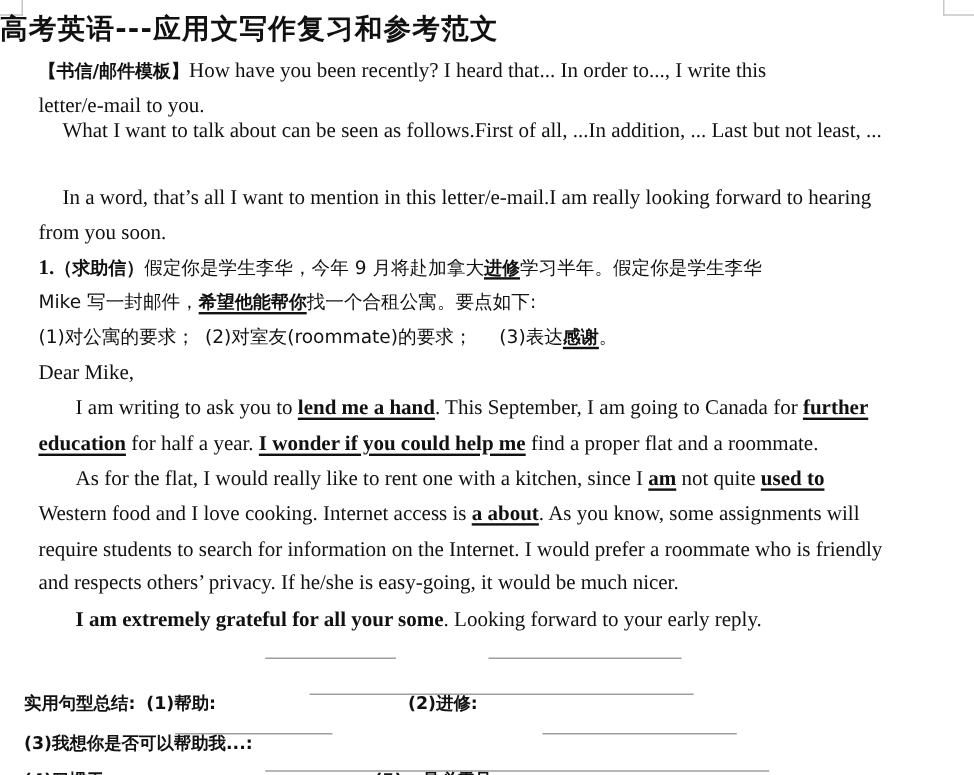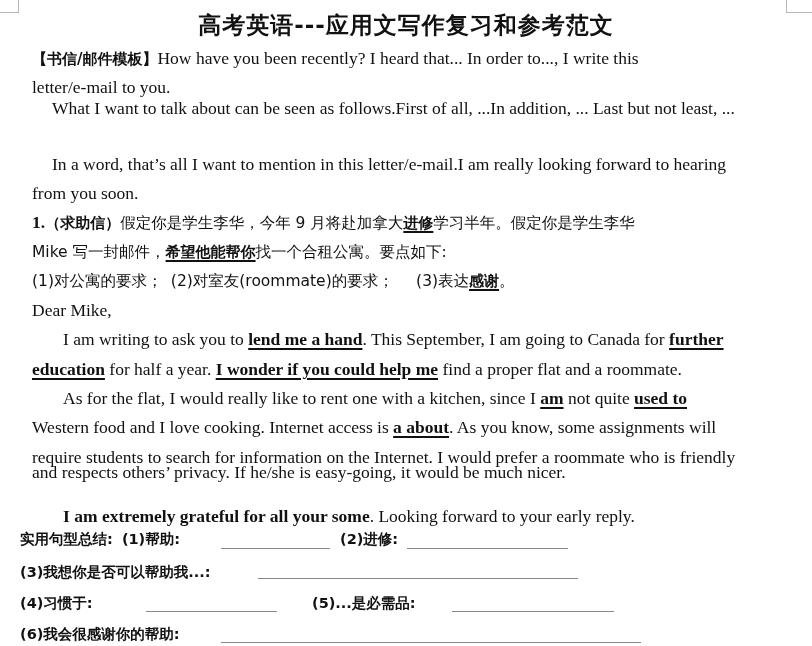--- a/index.html
+++ b/index.html
@@ -2,29 +2,29 @@
 <html><head>
 <meta charset="utf-8">
 <style>
   html, body { margin:0; padding:0; background:#ffffff; }
   body { width:812px; height:646px; position:relative; overflow:hidden;
          font-family:"Liberation Serif","DejaVu Serif",serif; color:#111; }
   .corner { position:absolute; border-color:#b8b8b8; border-style:solid; width:18px; height:12px; }
   .corner.tl { left:0; top:0; border-width:0 1px 1px 0; }
   .corner.tr { left:786px; top:0; width:26px; border-width:0 0 1px 1px; }
   .line { position:absolute; left:18px; white-space:nowrap; font-size:17.5px; line-height:22px;margin-left:14px; }
-  .title { position:absolute; top:8px; left:0; width:812px; text-align:center;
+  .title { position:absolute; top:8px; left:0; width:812px; 
            font-size:24px; font-weight:bold; letter-spacing:1px; line-height:34px; }
   .b { font-weight:bold; }
   .u { text-decoration:underline; text-decoration-thickness:2px; text-underline-offset:3px; }
   .cn { font-family:"DejaVu Sans","Liberation Sans",sans-serif; font-size:15.5px; }
   .cnb { font-family:"DejaVu Sans","Liberation Sans",sans-serif; font-weight:bold; font-size:15px; }
   .blank { display:inline-block; border-bottom:1px solid #888; height:14px; vertical-align:baseline; }
   .sum { position:absolute; left:20px; white-space:nowrap; font-family:"DejaVu Sans","Liberation Sans",sans-serif;
-         font-weight:bold; font-size:14.5px; line-height:20px; }
+         font-weight:bold; font-size:14.5px; line-height:20px;margin-top:48px; }
   .abs { position:absolute; }
 </style>
 </head>
 <body>
 
 <div class="corner tl"></div>
 <div class="corner tr"></div>
 
 <div class="title cnb" style="font-size:23px;">高考英语---应用文写作复习和参考范文</div>
 
@@ -57,21 +57,21 @@
   <span class="b u">education</span><span> for half a year. </span><span class="b u">I wonder if you could help me</span><span> find a proper flat and a roommate.</span>
 </div>
 
 <div class="line" style="top:387px; left:49px;">
   <span>As for the flat, I would really like to rent one with a kitchen, since I </span><span class="b u">am</span><span> not quite </span><span class="b u">used to</span>
 </div>
 <div class="line" style="top:416px;">
   <span>Western food and I love cooking. Internet access is </span><span class="b u">a about</span><span>. As you know, some assignments will</span>
 </div>
 <div class="line" style="top:446px;">require students to search for information on the Internet. I would prefer a roommate who is friendly</div>
-<div class="line" style="top:461px;">and respects others’ privacy. If he/she is easy-going, it would be much nicer.</div>
+<div class="line" style="top:474px;">and respects others’ privacy. If he/she is easy-going, it would be much nicer.</div>
 
 <div class="line" style="top:505px; left:49px;">
   <span class="b">I am extremely grateful for all your some</span><span>. Looking forward to your early reply.</span>
 </div>
 
 <div class="sum" style="top:529px;">
   <span>实用句型总结:</span>
   <span style="margin-left:4px;">(1)帮助:</span>
 </div>
 <span class="abs blank" style="left:221px; top:534px; width:109px;"></span>

